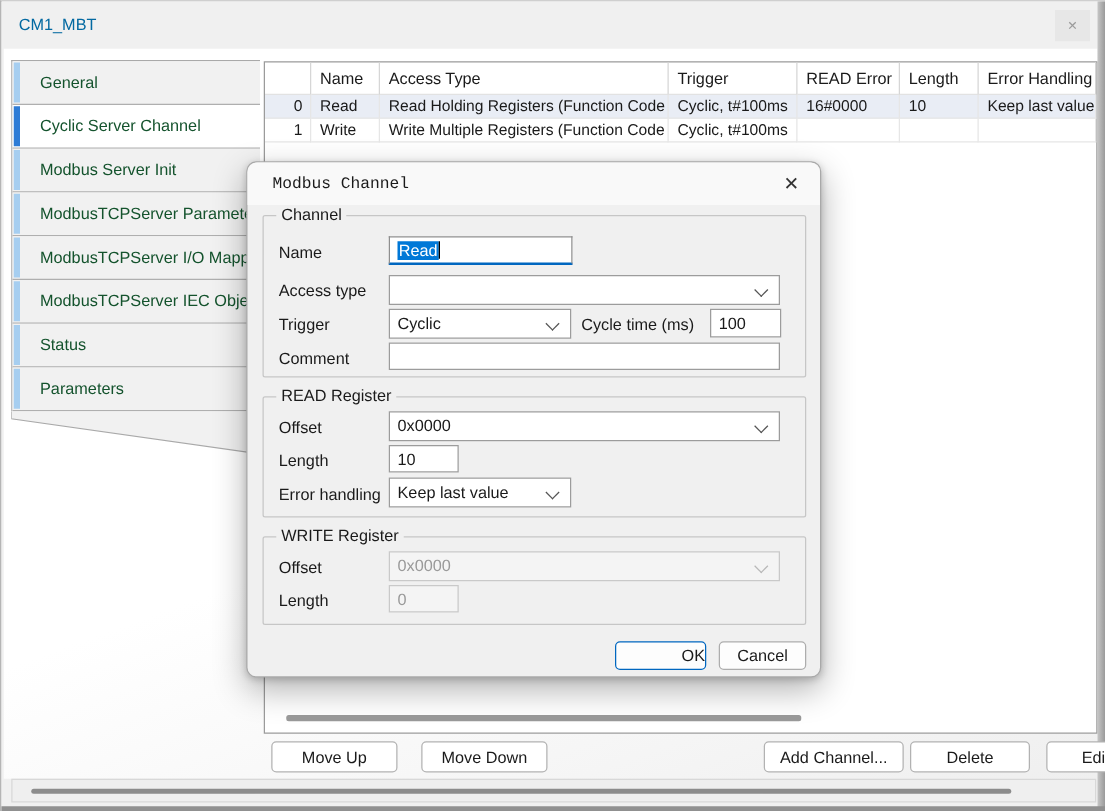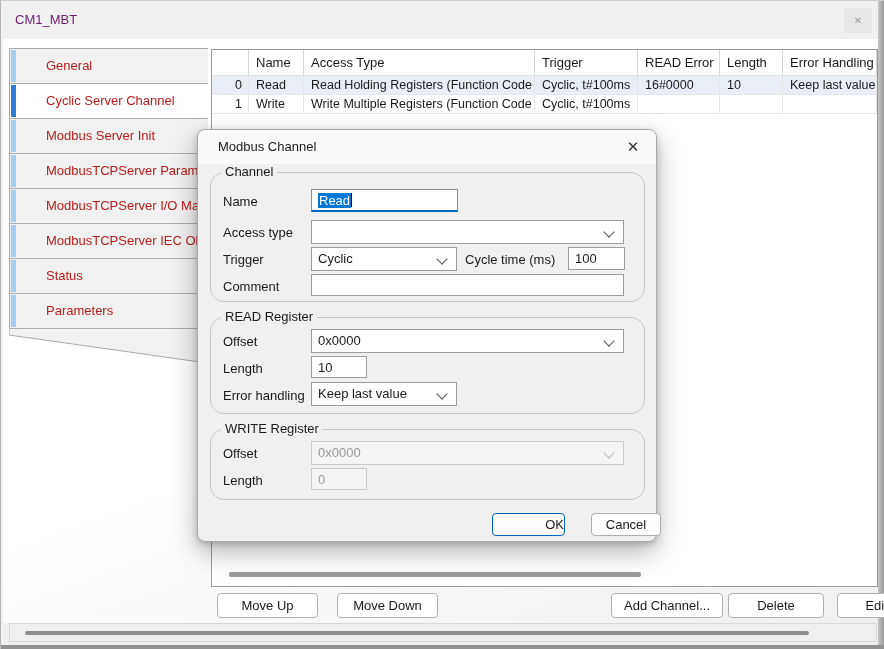--- a/index.html
+++ b/index.html
@@ -3,35 +3,35 @@
 <meta charset="utf-8">
 <style>
   html,body{margin:0;padding:0;background:#D9D9D9;}
   *{box-sizing:border-box;}
   .window{
     position:relative;width:884px;height:649px;background:#F0F0F0;
     font-family:"Liberation Sans",sans-serif;font-size:13px;color:#1A1A1A;
     overflow:hidden;border-top:1px solid #CFCFCF;border-left:1px solid #B5B5B5;
   }
   
-  .titlebar-title{position:absolute;left:14px;top:11px;color:#701a75;font-size:13px;z-index:1;}
+  .titlebar-title{position:absolute;left:14px;top:11px;color:#0369a1;font-size:13px;z-index:1;}
   .titlebar-close{position:absolute;left:843px;top:7px;width:28px;height:25px;background:#E7E7E7;
     color:#9B9B9B;font-size:10px;display:flex;align-items:center;justify-content:center;z-index:1;}
   .edge-right{position:absolute;left:877px;top:0;width:7px;height:649px;
     background:linear-gradient(to right,#C6C6C6,#939393);z-index:0;}
   .edge-bottom{position:absolute;left:0;top:644px;width:884px;height:5px;background:#909090;z-index:3;}
   .content-bg{position:absolute;left:2px;top:38px;width:875px;height:584px;
     background:linear-gradient(160deg,#FFFFFF 55%,#EFEFEF 100%);z-index:0;}
 
   
   .tabs{position:absolute;left:8px;top:47px;width:199px;z-index:2;
     border-top:1px solid #A9A9A9;border-left:1px solid #A9A9A9;}
   .tab{position:relative;height:35px;border-bottom:1px solid #AFAFAF;background:#F1F1F1;cursor:default;}
   .tab .strip{position:absolute;left:1px;top:1px;bottom:1px;width:5px;background:#A6CEF0;}
-  .tab .lbl{position:absolute;left:36px;top:0;line-height:34px;color:#b91c1c;white-space:nowrap;}
+  .tab .lbl{position:absolute;left:22px;top:0;line-height:34px;color:#14532d;white-space:nowrap;}
   .tab.selected{background:#FFFFFF;}
   .tab.selected .strip{background:#2E7CD6;}
   .tab-tail{position:absolute;left:8px;top:328px;z-index:2;}
 
   
   .panel{position:absolute;left:210px;top:48px;width:667px;height:538px;
     background:#FFFFFF;border:1px solid #9B9B9B;z-index:1;}
   .tr{display:grid;grid-template-columns:37px 55px 231px 103px 82px 63px 1fr;}
   .tr.head{height:26px;}
   .tr.head .td{line-height:25px;border-right:1px solid #D6D6D6;border-bottom:1px solid #E2E2E2;
@@ -57,44 +57,44 @@
   .hscroll-track{position:absolute;left:8px;top:622px;width:868px;height:19px;
     background:#EFEFEF;border:1px solid #D8D8D8;z-index:1;}
   .hscroll-thumb{position:absolute;left:15px;top:7px;width:784px;height:4px;background:#8C8C8C;border-radius:2px;}
 
   
   .dialog{position:absolute;left:196px;top:128px;width:460px;height:413px;background:#F0F0F0;
     border:1px solid #A9A9A9;border-radius:8px;z-index:10;
     box-shadow:0 10px 26px rgba(0,0,0,.30),0 2px 6px rgba(0,0,0,.18);}
   .dialog-header{position:absolute;left:0;top:0;right:0;height:34px;background:#F9F9F9;
     border-radius:8px 8px 0 0;}
-  .dialog-title{position:absolute;left:20px;top:0;line-height:33px;color:#1A1A1A;}
+  .dialog-title{position:absolute;left:20px;top:0;line-height:33px;color:#1A1A1A;font-family:Liberation Mono, monospace;}
   .dialog-close{position:absolute;right:10px;top:5px;width:26px;height:24px;display:flex;
     align-items:center;justify-content:center;font-size:15px;color:#333;border-radius:4px;}
-  .group{position:absolute;border:1px solid #C6C6C6;border-radius:14px;}
+  .group{position:absolute;border:1px solid #C6C6C6;border-radius:2px;}
   .group-legend{position:absolute;left:10px;top:-9px;background:#F0F0F0;padding:0 4px;font-size:13px;color:#1A1A1A;}
   .g-channel{left:12px;top:42px;width:435px;height:130px;}
   .g-read{left:12px;top:187px;width:435px;height:97px;padding-left:20px;}
   .g-write{left:12px;top:299px;width:435px;height:71px;}
   .flabel{position:absolute;left:12px;white-space:nowrap;color:#1A1A1A;}
   .tbox{position:absolute;height:23px;background:#FFFFFF;border:1px solid #9C9C9C;
     line-height:21px;padding-left:6px;white-space:nowrap;overflow:hidden;}
   .tbox.focused{border-color:#8F8F8F;border-bottom:2px solid #0067C0;}
   .sel-text{background:#0078D7;color:#FFFFFF;padding:0 1px;}
   .caret{display:inline-block;width:1px;height:14px;background:#000;vertical-align:-2px;}
   .combo{position:absolute;height:24px;background:#FFFFFF;border:1px solid #9C9C9C;
     line-height:22px;padding-left:6px;white-space:nowrap;overflow:hidden;}
   .chev{position:absolute;right:10px;top:7px;width:8px;height:8px;
     border-right:1.4px solid #555;border-bottom:1.4px solid #555;transform:rotate(45deg);}
   .combo.disabled,.tbox.disabled{background:#F4F4F4;border-color:#C9C9C9;color:#9A9A9A;}
   .combo.disabled .chev{border-color:#B8B8B8;}
   .dbtn{position:absolute;top:383px;height:23px;background:#FDFDFD;border:1px solid #ADADAD;
     border-radius:4px;text-align:center;line-height:21px;}
   .dbtn-ok{left:294px;width:73px;border-color:#0067C0;text-align:right;}
-  .dbtn-cancel{left:377px;width:70px;margin-left:16px;}
+  .dbtn-cancel{left:377px;width:70px;}
 </style>
 </head>
 <body>
 
 <div class="window">
   <div class="content-bg"></div>
   <div class="edge-right"></div>
 
   <div class="titlebar-title">CM1_MBT</div>
   <div class="titlebar-close">

